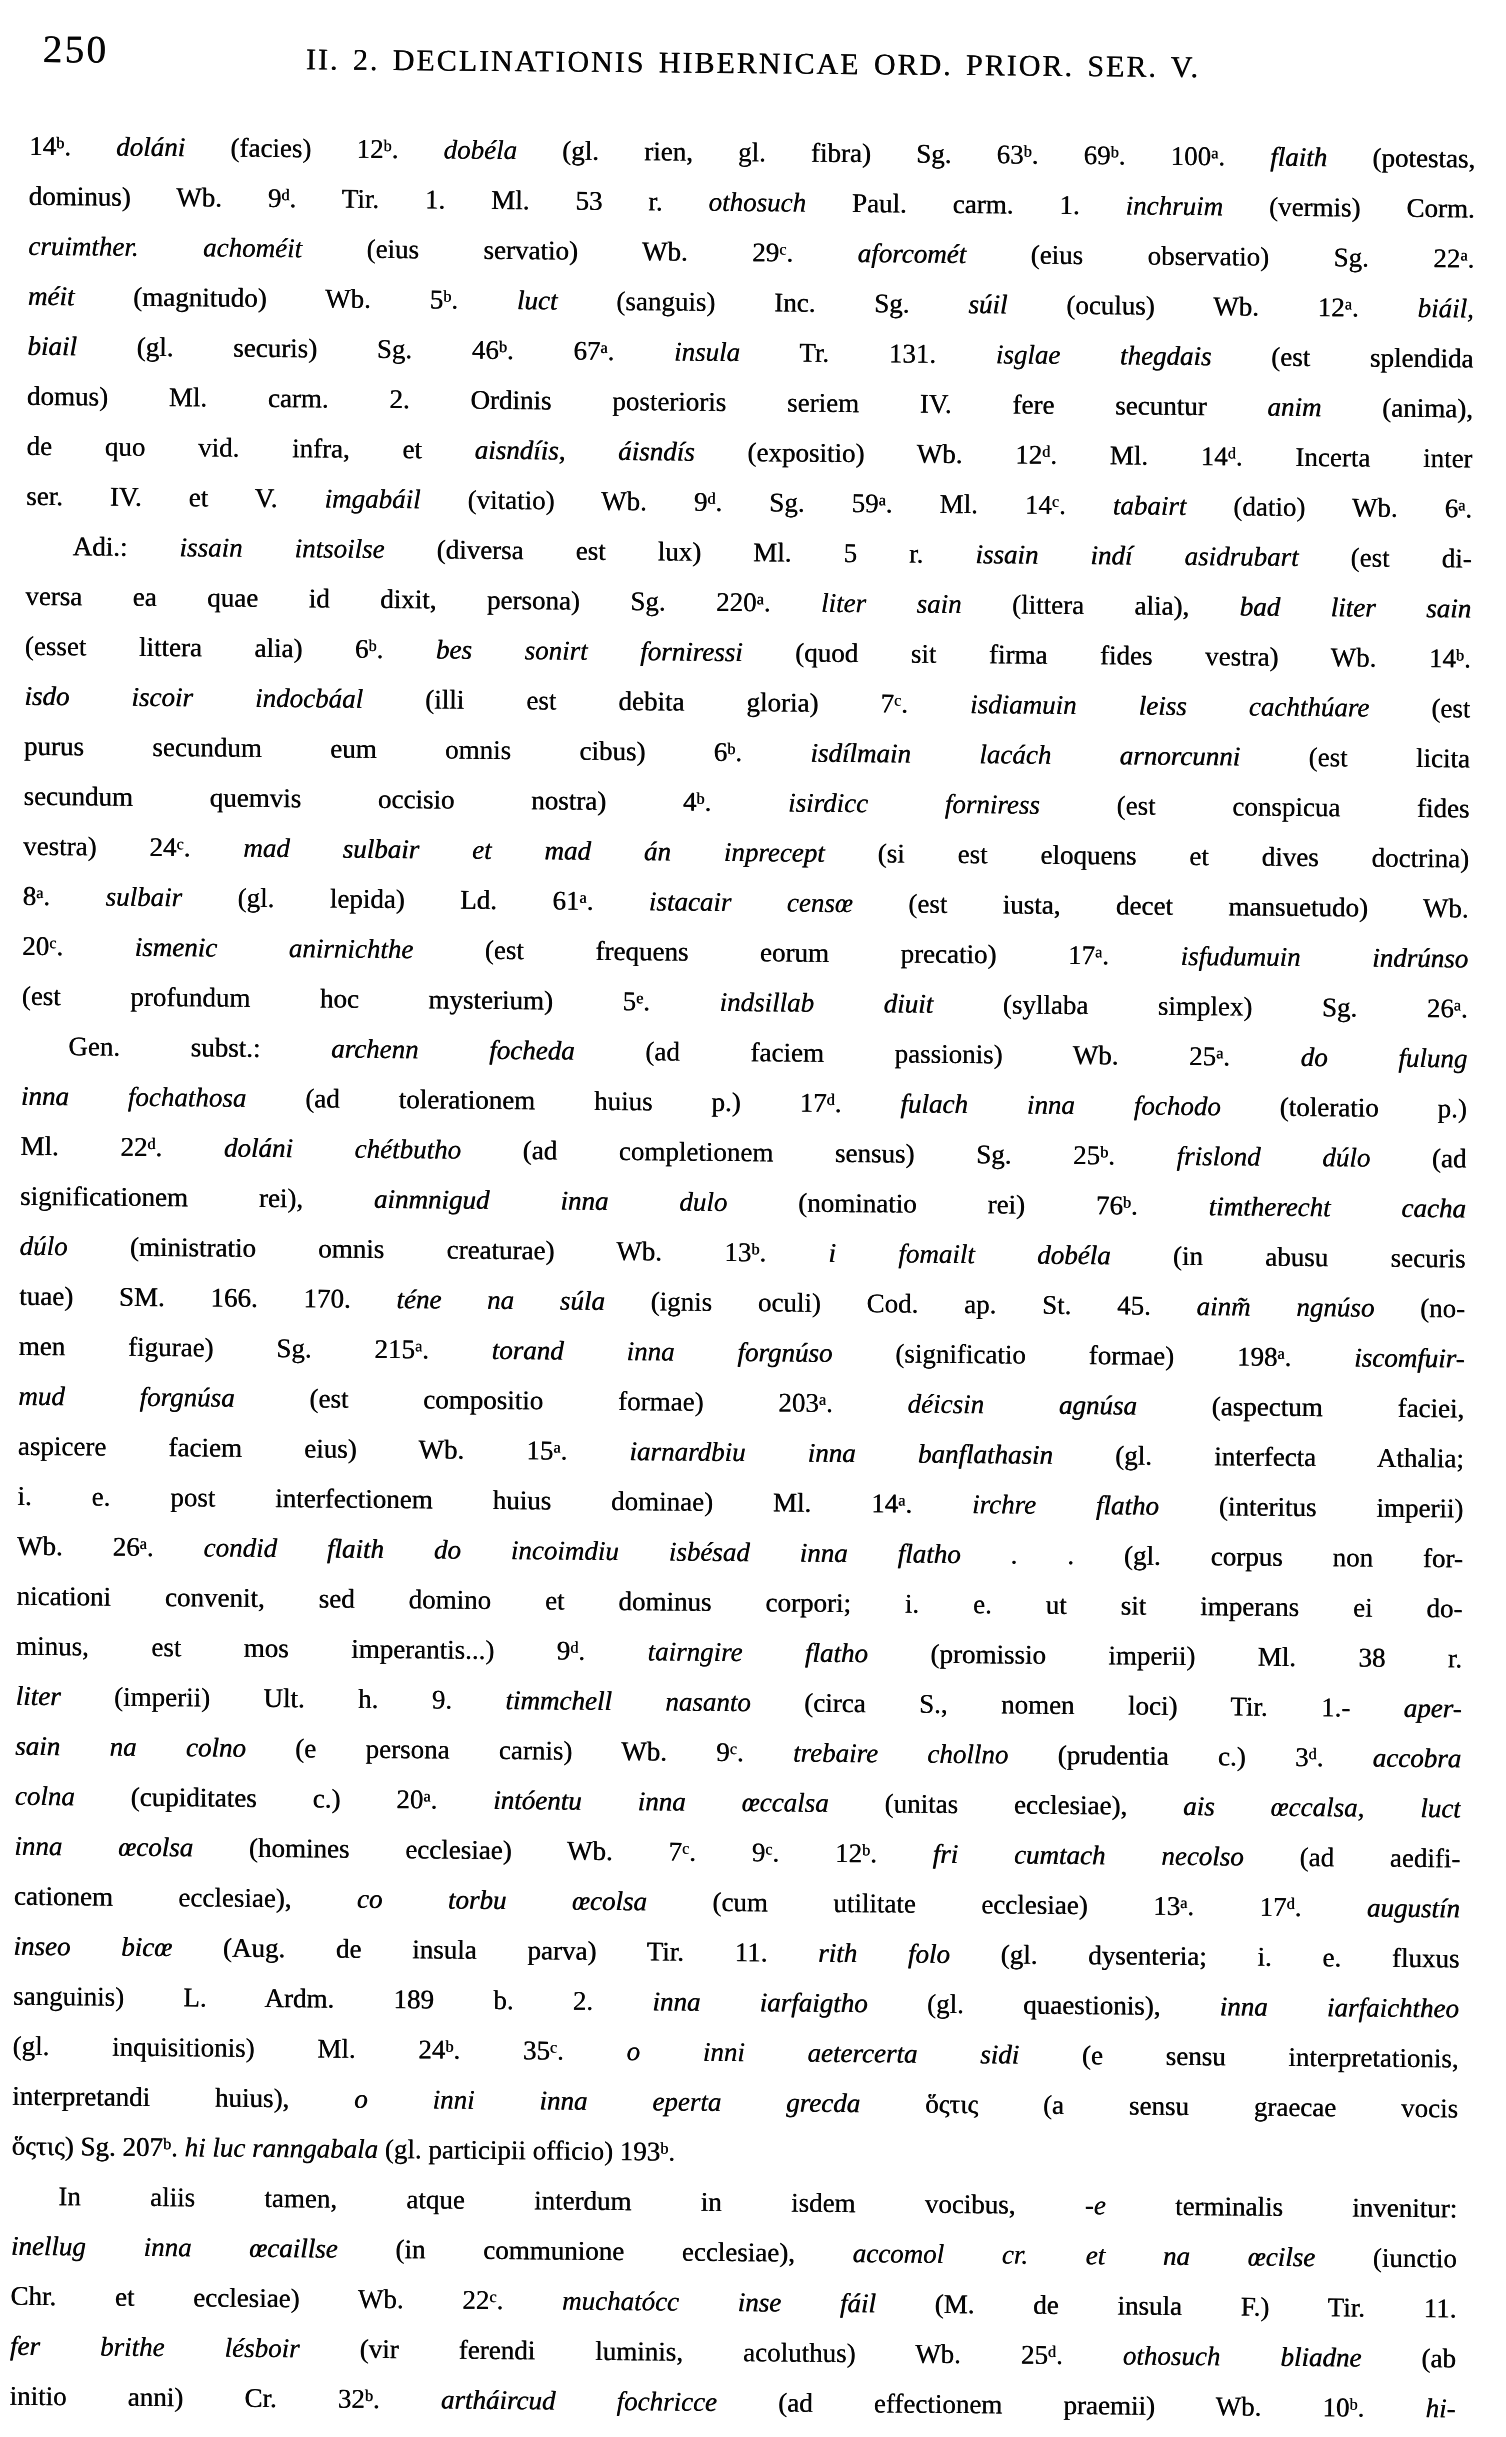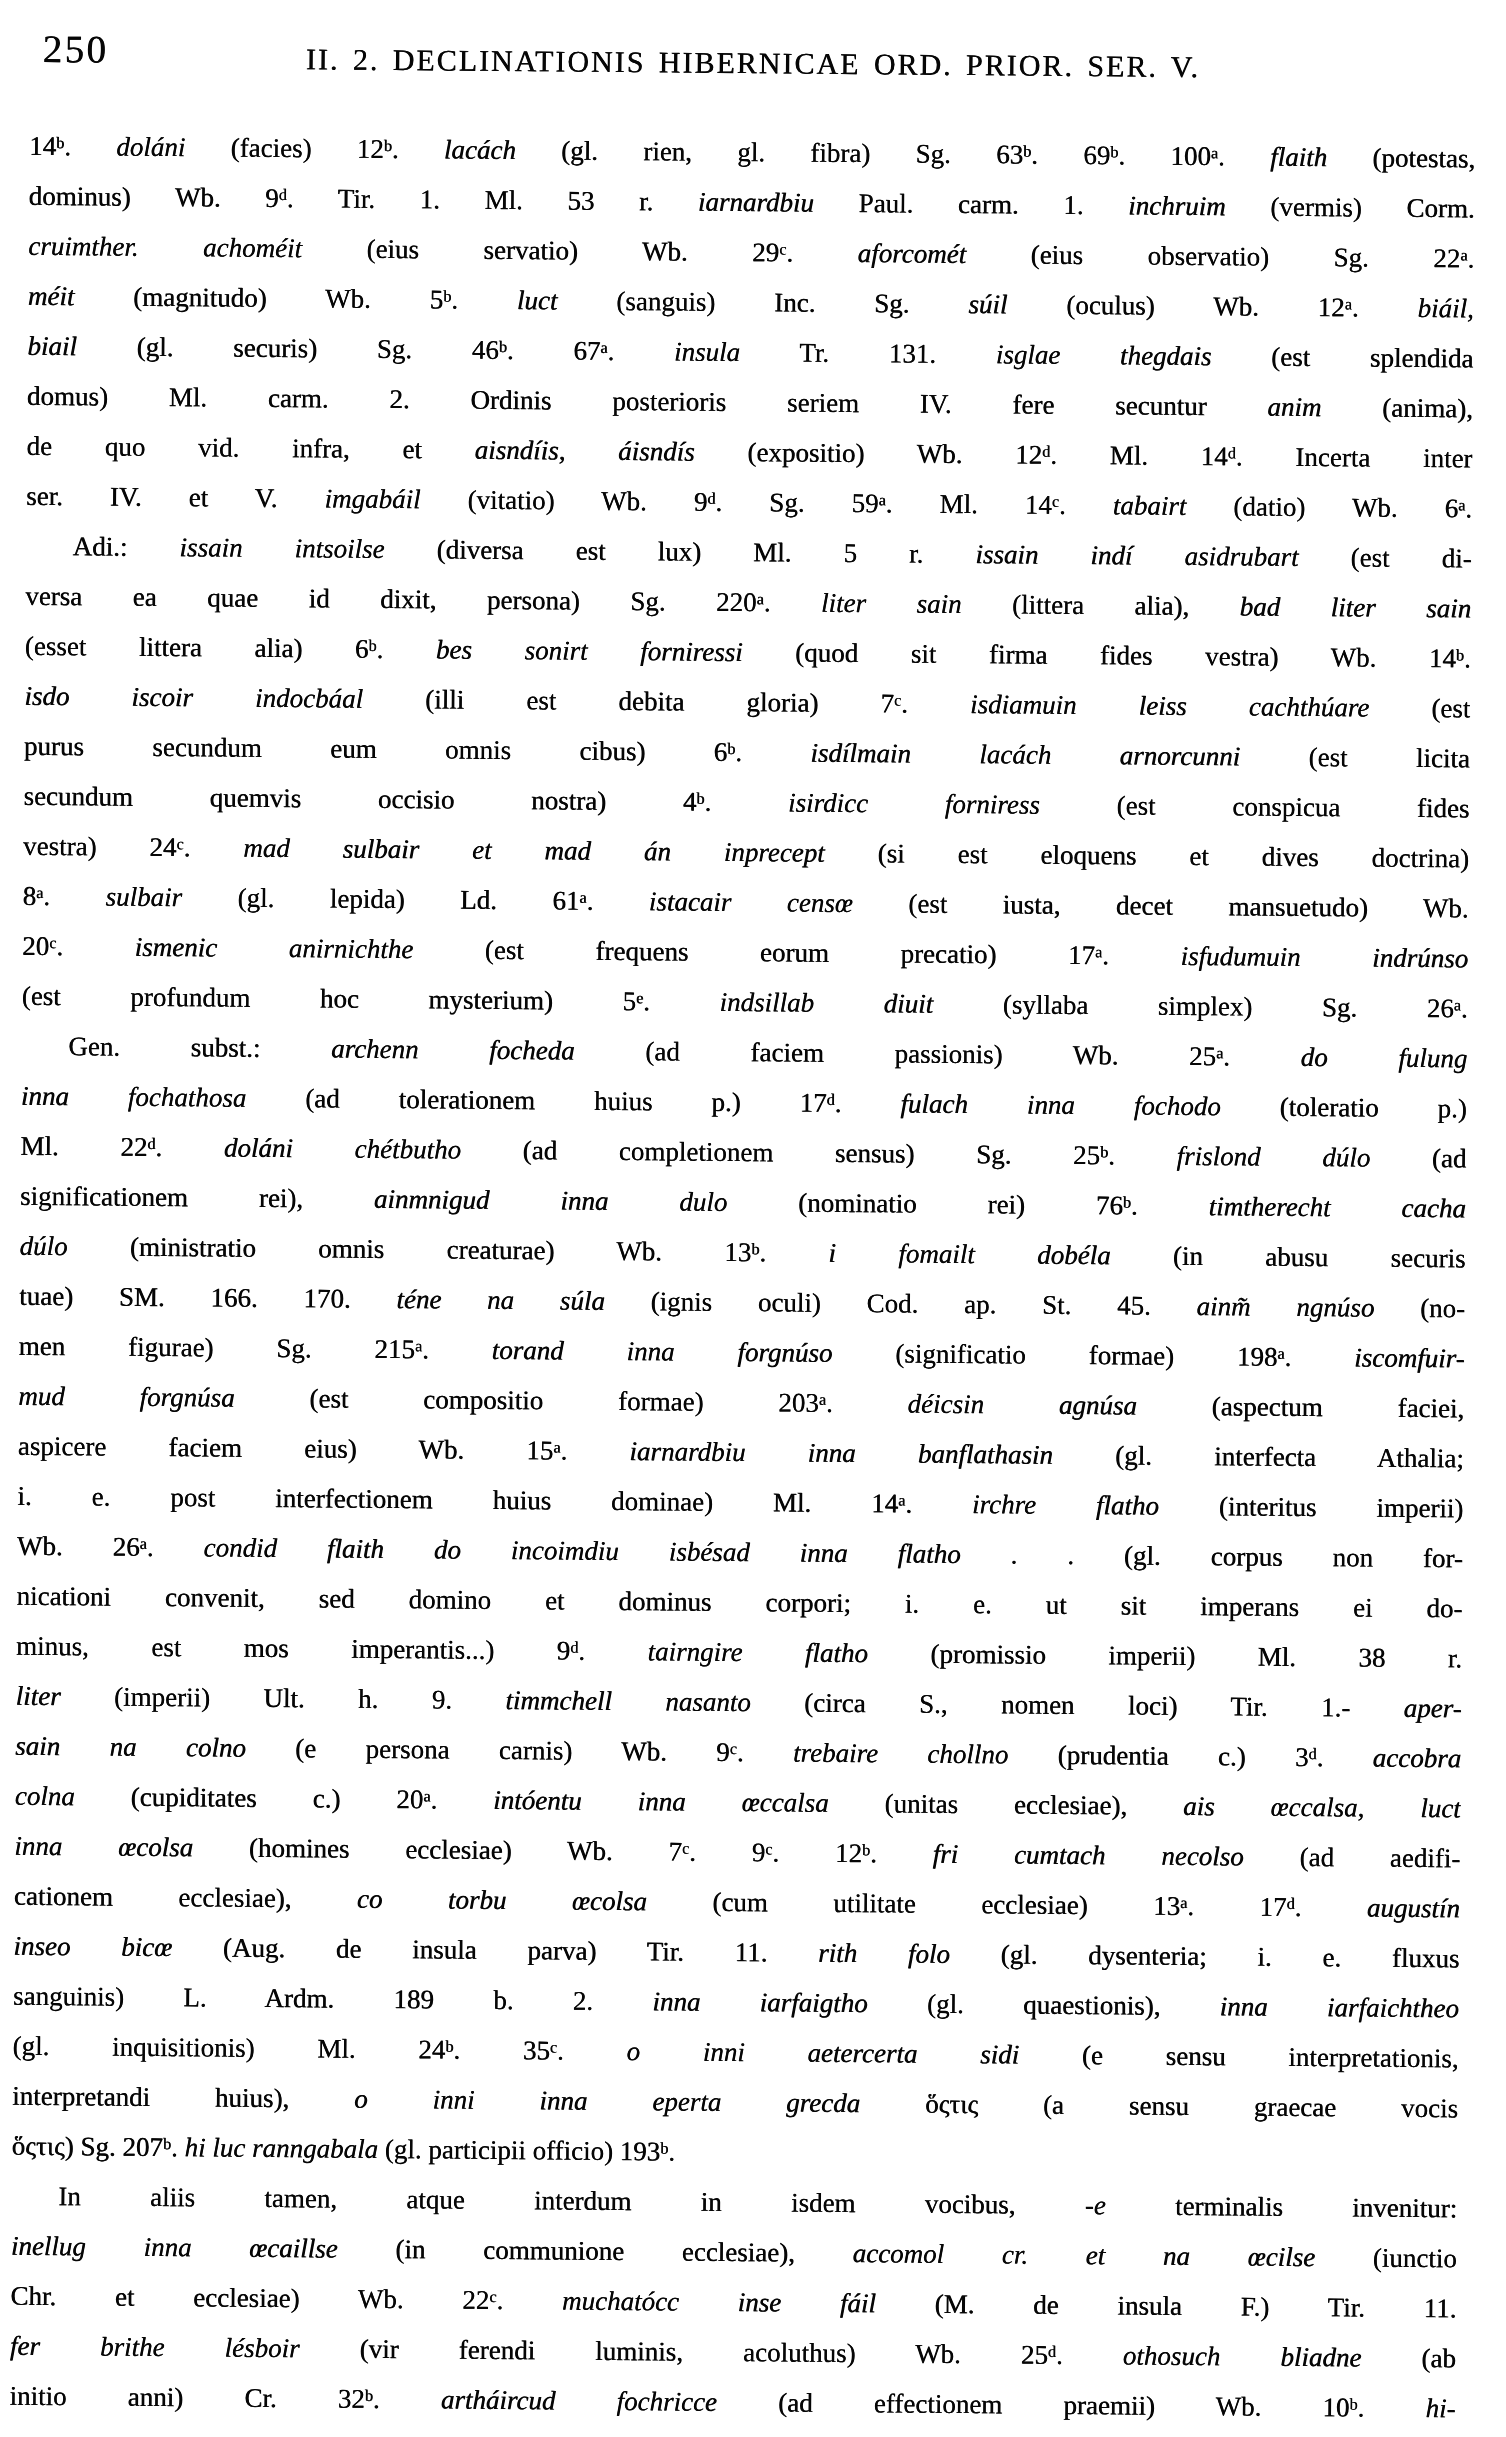--- a/index.html
+++ b/index.html
@@ -53,22 +53,22 @@
 </head>
 <body>
 
 <div class="sheet">
   <div class="content">
     <div class="header">
       <span class="pagenum">250</span>
       <div class="title">II. 2. DECLINATIONIS HIBERNICAE ORD. PRIOR. SER. V.</div>
     </div>
     <div class="body" id="body">
-        <div class="line">14<span class="sup">b</span>. <i>doláni</i> (facies) 12<span class="sup">b</span>. <i>lacách</i> (gl. rien, gl. fibra) Sg. 63<span class="sup">b</span>. 69<span class="sup">b</span>. 100<span class="sup">a</span>. <i>flaith</i> (potestas,</div>
-        <div class="line">dominus) Wb. 9<span class="sup">d</span>. Tir. 1. Ml. 53 r. <i>iarnardbiu</i> Paul. carm. 1. <i>inchruim</i> (vermis) Corm.</div>
+        <div class="line">14<span class="sup">b</span>. <i>doláni</i> (facies) 12<span class="sup">b</span>. <i>dobéla</i> (gl. rien, gl. fibra) Sg. 63<span class="sup">b</span>. 69<span class="sup">b</span>. 100<span class="sup">a</span>. <i>flaith</i> (potestas,</div>
+        <div class="line">dominus) Wb. 9<span class="sup">d</span>. Tir. 1. Ml. 53 r. <i>othosuch</i> Paul. carm. 1. <i>inchruim</i> (vermis) Corm.</div>
         <div class="line"><i>cruimther. achoméit</i> (eius servatio) Wb. 29<span class="sup">c</span>. <i>aforcomét</i> (eius observatio) Sg. 22<span class="sup">a</span>.</div>
         <div class="line"><i>méit</i> (magnitudo) Wb. 5<span class="sup">b</span>. <i>luct</i> (sanguis) Inc. Sg. <i>súil</i> (oculus) Wb. 12<span class="sup">a</span>. <i>biáil,</i></div>
         <div class="line"><i>biail</i> (gl. securis) Sg. 46<span class="sup">b</span>. 67<span class="sup">a</span>. <i>insula</i> Tr. 131. <i>isglae thegdais</i> (est splendida</div>
         <div class="line">domus) Ml. carm. 2. Ordinis posterioris seriem IV. fere secuntur <i>anim</i> (anima),</div>
         <div class="line">de quo vid. infra, et <i>aisndíis, áisndís</i> (expositio) Wb. 12<span class="sup">d</span>. Ml. 14<span class="sup">d</span>. Incerta inter</div>
         <div class="line">ser. IV. et V. <i>imgabáil</i> (vitatio) Wb. 9<span class="sup">d</span>. Sg. 59<span class="sup">a</span>. Ml. 14<span class="sup">c</span>. <i>tabairt</i> (datio) Wb. 6<span class="sup">a</span>.</div>
         <div class="line indent">Adi.: <i>issain intsoilse</i> (diversa est lux) Ml. 5 r. <i>issain indí asidrubart</i> (est di-</div>
         <div class="line">versa ea quae id dixit, persona) Sg. 220<span class="sup">a</span>. <i>liter sain</i> (littera alia), <i>bad liter sain</i></div>
         <div class="line">(esset littera alia) 6<span class="sup">b</span>. <i>bes sonirt forniressi</i> (quod sit firma fides vestra) Wb. 14<span class="sup">b</span>.</div>
         <div class="line"><i>isdo iscoir indocbáal</i> (illi est debita gloria) 7<span class="sup">c</span>. <i>isdiamuin leiss cachthúare</i> (est</div>

